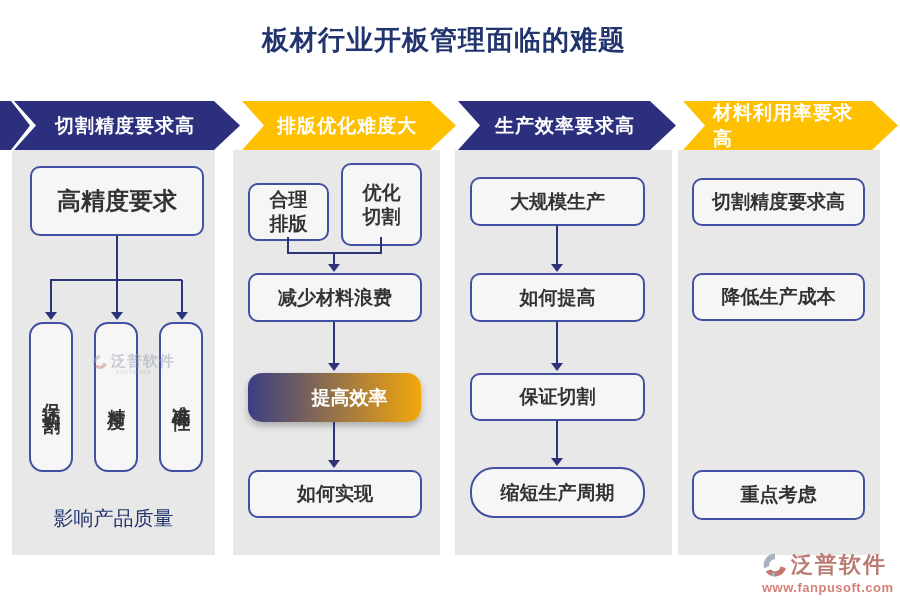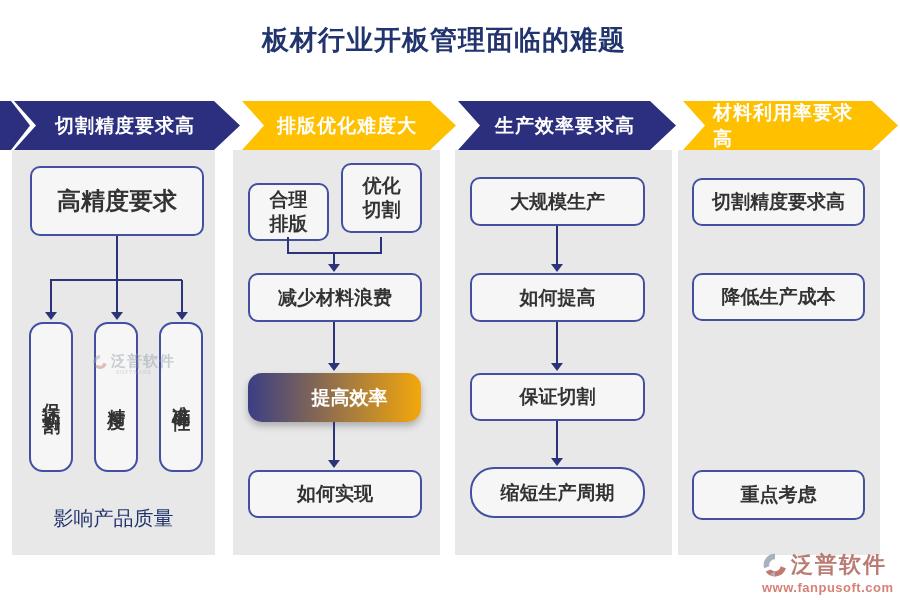--- a/index.html
+++ b/index.html
@@ -76,21 +76,21 @@
   <div class="ahead" style="left:45px;  top:312px;"></div>
   <div class="ahead" style="left:111px; top:312px;"></div>
   <div class="ahead" style="left:176px; top:312px;"></div>
   <div class="box vbox" style="left:29px;  top:322px; width:44px; height:150px;">保证切割</div>
   <div class="box vbox" style="left:94px;  top:322px; width:44px; height:150px;">精度</div>
   <div class="box vbox" style="left:159px; top:322px; width:44px; height:150px;">准确性</div>
   <div class="caption" style="left:12px; top:505px; width:203px;">影响产品质量</div>
 
   <div class="box pre" style="left:248px; top:163px; width:81px; height:58px;margin-top:20px;">合理
 排版</div>
-  <div class="box pre" style="left:341px; top:163px; width:81px; height:70px;">优化
+  <div class="box pre" style="left:341px; top:163px; width:81px; height:83px;">优化
 切割</div>
   <div class="vline" style="left:287px; top:237px; height:17px;"></div>
   <div class="vline" style="left:380px; top:237px; height:17px;"></div>
   <div class="hline" style="left:287px; top:252px; width:95px;"></div>
   <div class="vline" style="left:333px; top:252px; height:13px;"></div>
   <div class="ahead" style="left:328px; top:264px;"></div>
   <div class="box" style="left:248px; top:273px; width:174px; height:49px;">减少材料浪费</div>
   <div class="vline" style="left:333px; top:322px; height:42px;"></div>
   <div class="ahead" style="left:328px; top:363px;"></div>
   <div class="box gradient-box" style="left:248px; top:373px; width:173px; height:49px;">提高效率</div>

